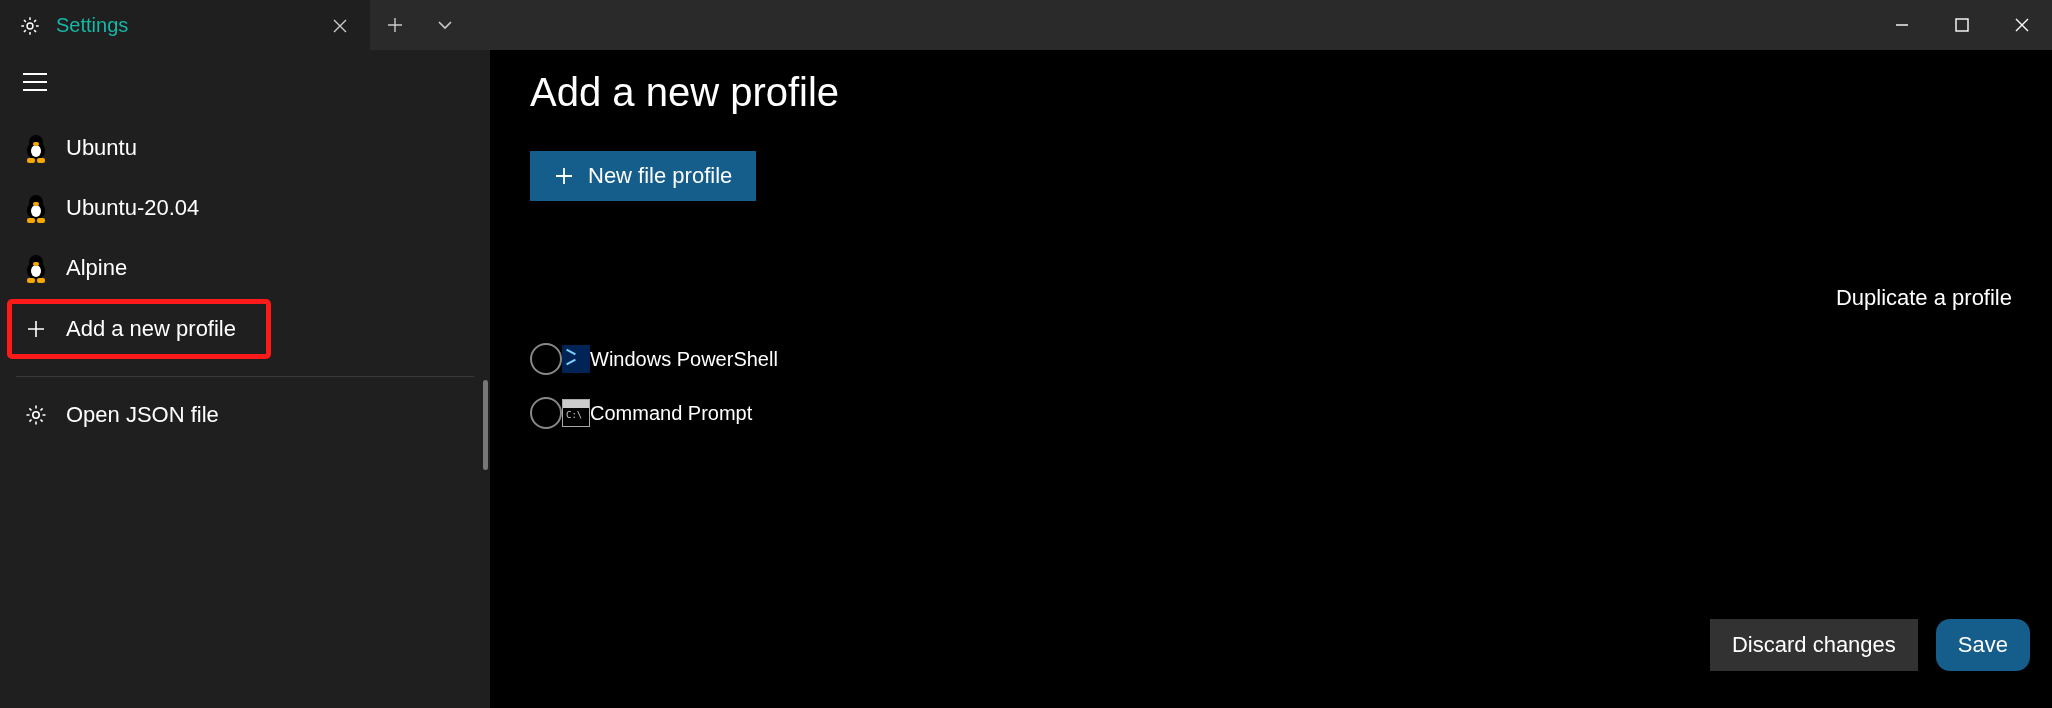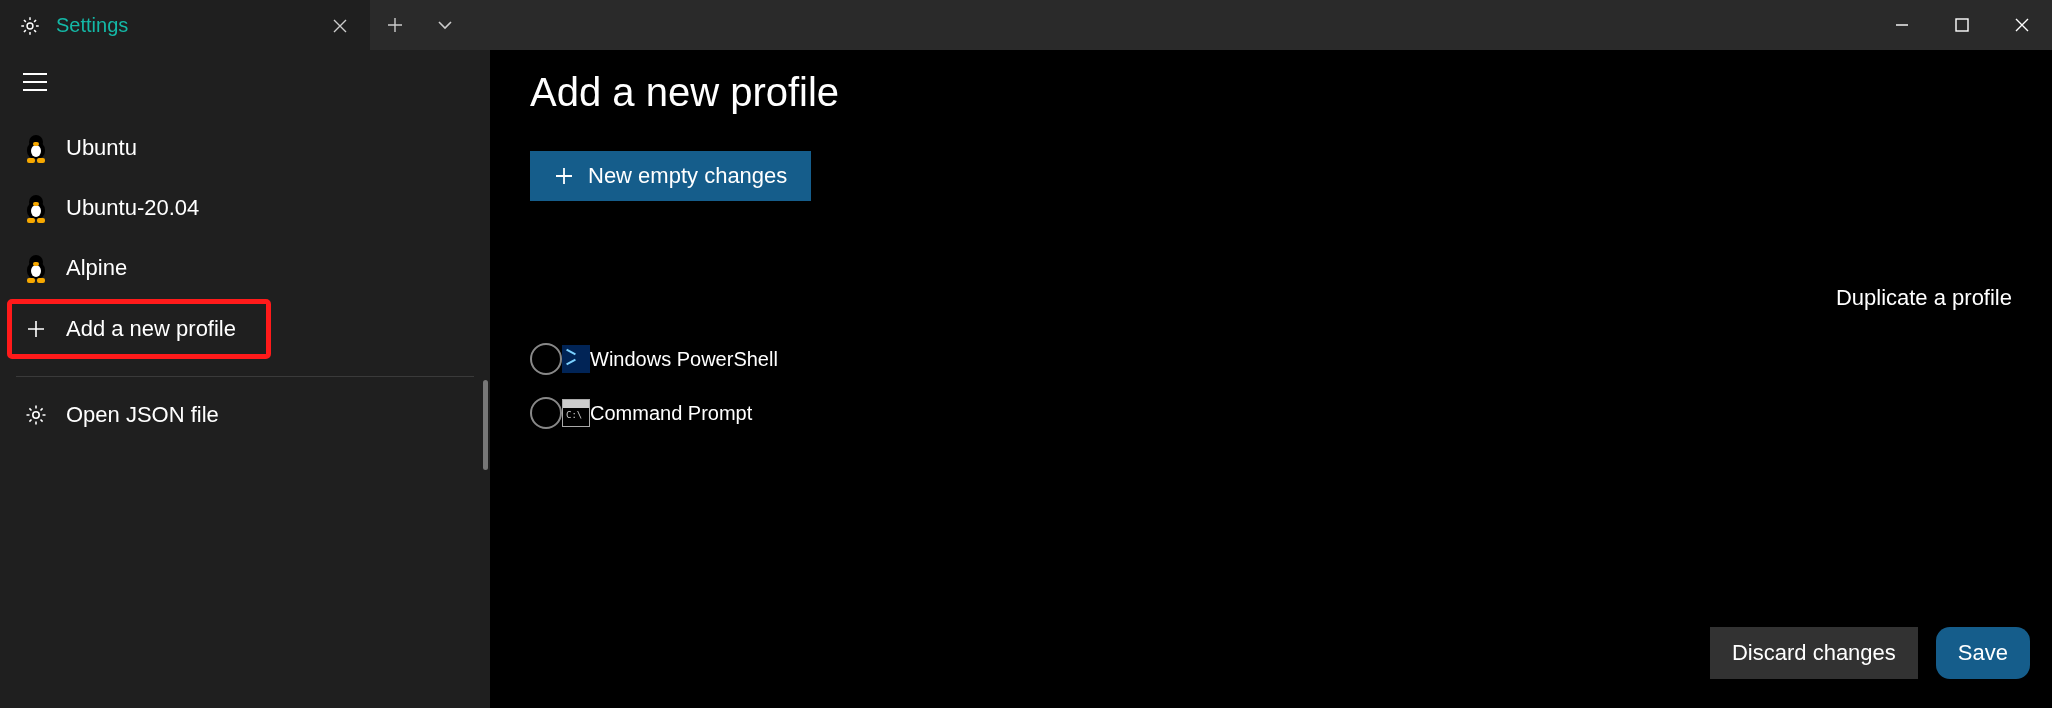--- a/index.html
+++ b/index.html
@@ -178,21 +178,21 @@
   .cmd-icon::before{
     content:""; position:absolute; left:0; top:0; width:100%; height:8px; background:#ccc;
   }
   .cmd-icon::after{
     content:"C:\\"; position:absolute; left:3px; top:10px; font-size:9px; color:#ccc; font-family:monospace;
   }
 
   
   .cmdbar {
     position:absolute;
-    left:0; right:0; bottom:0;
+    left:0; right:0; bottom:8px;
     height: 110px;
     display:flex;
     align-items:center;
     justify-content:flex-end;
     padding-right: 22px;
     gap:18px;
   }
   .btn {
     height:52px;
     padding:0 22px;
@@ -328,21 +328,21 @@
 
   <div class="main">
     <h1 class="page-title">Add a new profile</h1>
 
     <button class="accent-btn">
       <span>
         <svg width="20" height="20" viewBox="0 0 20 20" stroke="#fff" stroke-width="1.8">
             <path d="M10 2v16M2 10h16"></path>
           </svg>
       </span>
-      <span>New empty changes</span>
+      <span>New file profile</span>
     </button>
 
     <div class="section-label">Duplicate a profile</div>
 
     <div class="radio-list">
       <div class="radio-item">
         <span class="radio"></span>
         <span class="profile-icon ps-icon"></span>
         <span>Windows PowerShell</span>
       </div>

